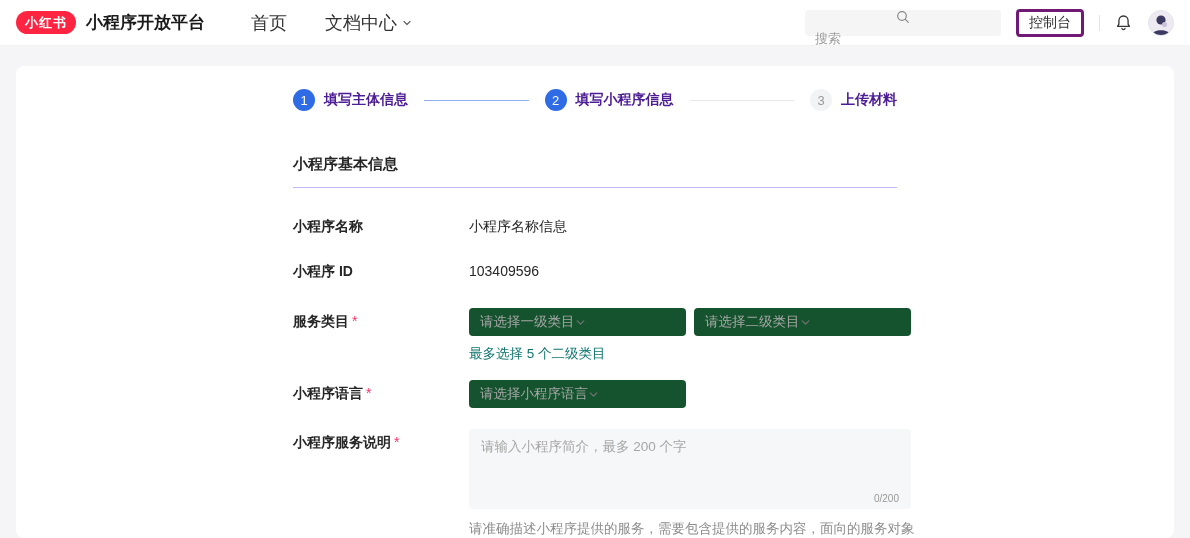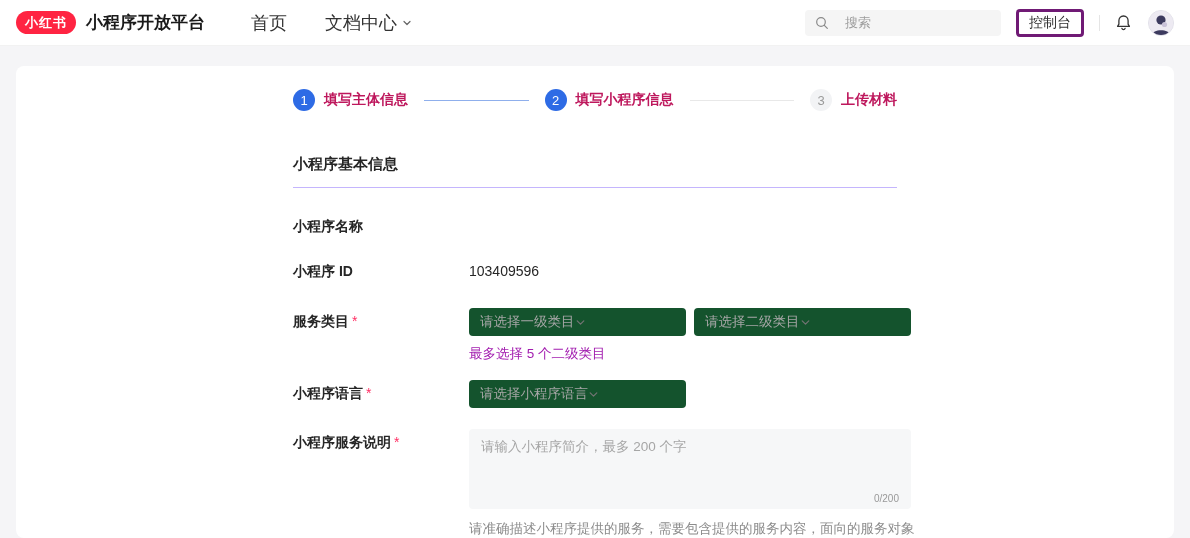--- a/index.html
+++ b/index.html
@@ -52,21 +52,22 @@
 
   .header-right { margin-left: auto; display: flex; align-items: center; gap: 15px; }
   .search-box {
     width: 196px;
     height: 26px;
     background: #f5f5f5;
     border-radius: 4px;
     display: flex;
     align-items: center;
     padding: 0 10px;
-    gap: 16px;
+    gap: 7px;
+    flex-direction: column;
   }
   .search-box input {
     border: none; outline: none; background: transparent;
     font-size: 13px; color: #333; width: 100%;
     font-family: inherit;
   }
   .search-box input::placeholder { color: #9c9c9c; }
   .console-btn {
     height: 28px;
     padding: 0 10px;
@@ -104,21 +105,21 @@
   
   .stepper { display: flex; align-items: center; }
   .step { display: flex; align-items: center; gap: 9px; flex: none; }
   .step-circle {
     width: 22px; height: 22px; border-radius: 50%;
     display: flex; align-items: center; justify-content: center;
     font-size: 13px;
   }
   .step-circle.active { background: #2e6be5; color: #fff; }
   .step-circle.pending { background: #f2f3f5; color: #9a9a9a; }
-  .step-label { font-size: 14px; font-weight: 700; color: #be185d; white-space: nowrap; }
+  .step-label { font-size: 14px; font-weight: 700; color: #4c1d95; white-space: nowrap; }
   .step-line { flex: 1; height: 1px; margin: 0 16px; }
   .step-line.done { background: #8fafec; }
   .step-line.todo { background: #e8e8e8; }
 
   
   .section-title {
     margin-top: 44px;
     font-size: 15px;
     font-weight: 700;
     color: #262626;
@@ -144,21 +145,21 @@
   .select-row { display: flex; gap: 8px; }
   .select {
     width: 217px; height: 28px;
     background: #14532d;
     border-radius: 4px;
     display: flex; align-items: center; 
     padding: 0 11px;
     cursor: pointer;
   }
   .select-placeholder { font-size: 13.5px; color: #a6a6a6; white-space: nowrap; }
-  .field-hint { font-size: 13.5px; color: #a21caf; margin-top: 9px; }
+  .field-hint { font-size: 13.5px; color: #0f766e; margin-top: 9px; }
 
   .textarea-wrap {
     width: 442px; height: 80px;
     background: #f6f7f8;
     border-radius: 4px;
     position: relative;
   }
   .textarea-wrap textarea {
     width: 100%; height: 100%;
     background: transparent;
@@ -247,20 +248,23 @@
         <div class="step">
           <div class="step-circle pending">3</div>
           <div class="step-label">上传材料</div>
         </div>
       </div>
 
       <div class="section-title">小程序基本信息</div>
 
       <div class="form-row static">
         <div class="form-label">小程序名称</div>
+        <div class="form-content">
+          <div class="form-value">小程序名称信息</div>
+        </div>
       </div>
 
       <div class="form-row static">
         <div class="form-label">小程序 ID</div>
         <div class="form-content">
           <div class="form-value">103409596</div>
         </div>
       </div>
 
       <div class="form-row row-category">

